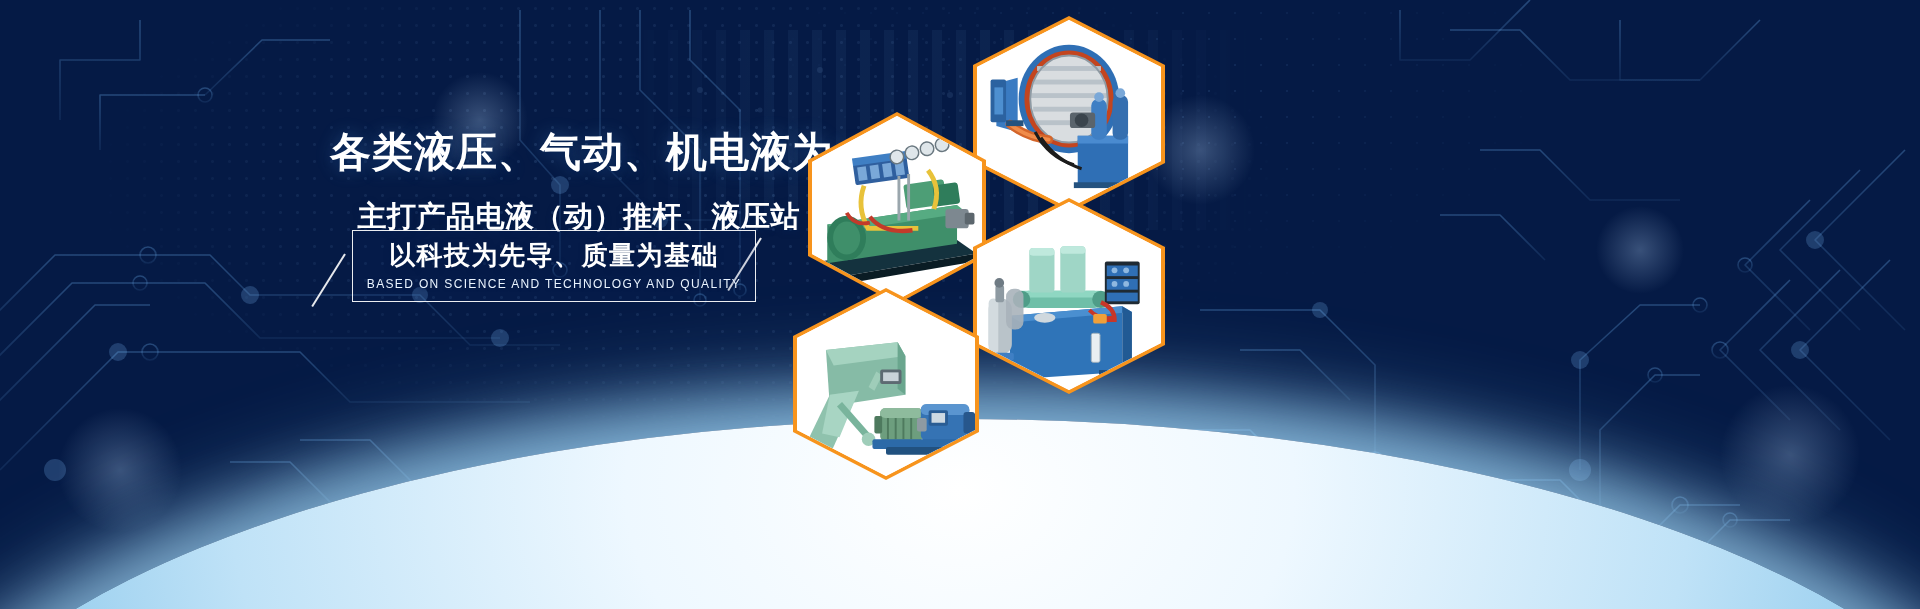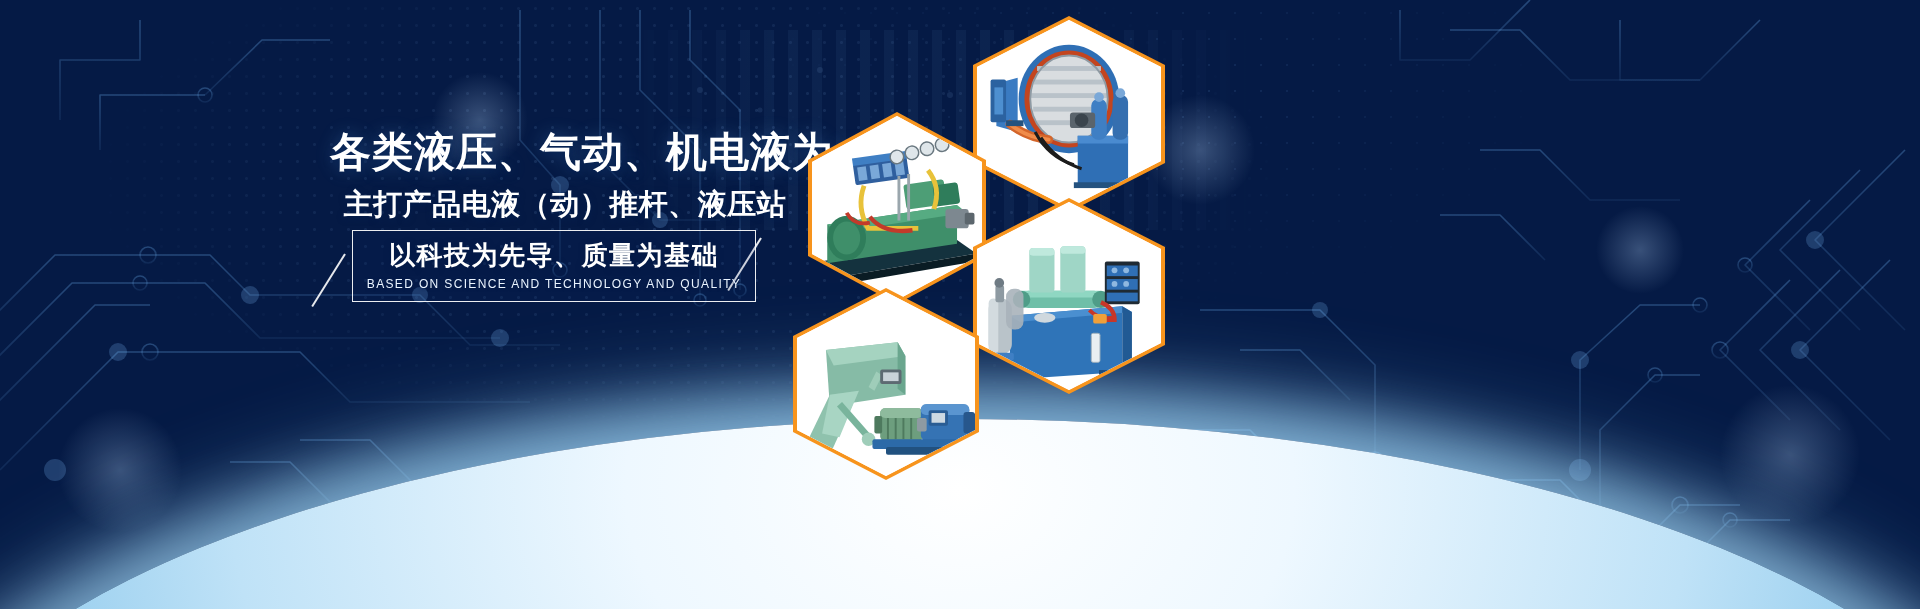--- a/index.html
+++ b/index.html
@@ -69,22 +69,22 @@
 
   .headline{
     position:absolute; left:330px; top:128px; width:470px;
     text-align:center;
     font-size:41px; font-weight:bold; color:#ffffff; letter-spacing:1px;
     line-height:1.18;
     text-shadow:0 2px 7px rgba(0,30,80,.85), 0 0 18px rgba(120,190,255,.30);
     white-space:nowrap;
   }
   .subline{
-    position:absolute; left:330px; top:185px; width:470px;
-    text-align:center;
+    position:absolute; left:330px; top:197px; width:470px;
+    text-align:right;
     font-size:29px; font-weight:bold; color:#ffffff; letter-spacing:.5px;
     text-shadow:0 2px 6px rgba(0,30,80,.85);
     white-space:nowrap;
   }
 
   .slogan-wrap{ position:absolute; left:330px; top:230px; width:470px; height:80px; }
   .slogan-box{
     position:absolute; left:22px; top:0; width:404px; height:72px;
     border:1.6px solid rgba(255,255,255,.92);
     display:flex; flex-direction:column; align-items:center; justify-content:center;

